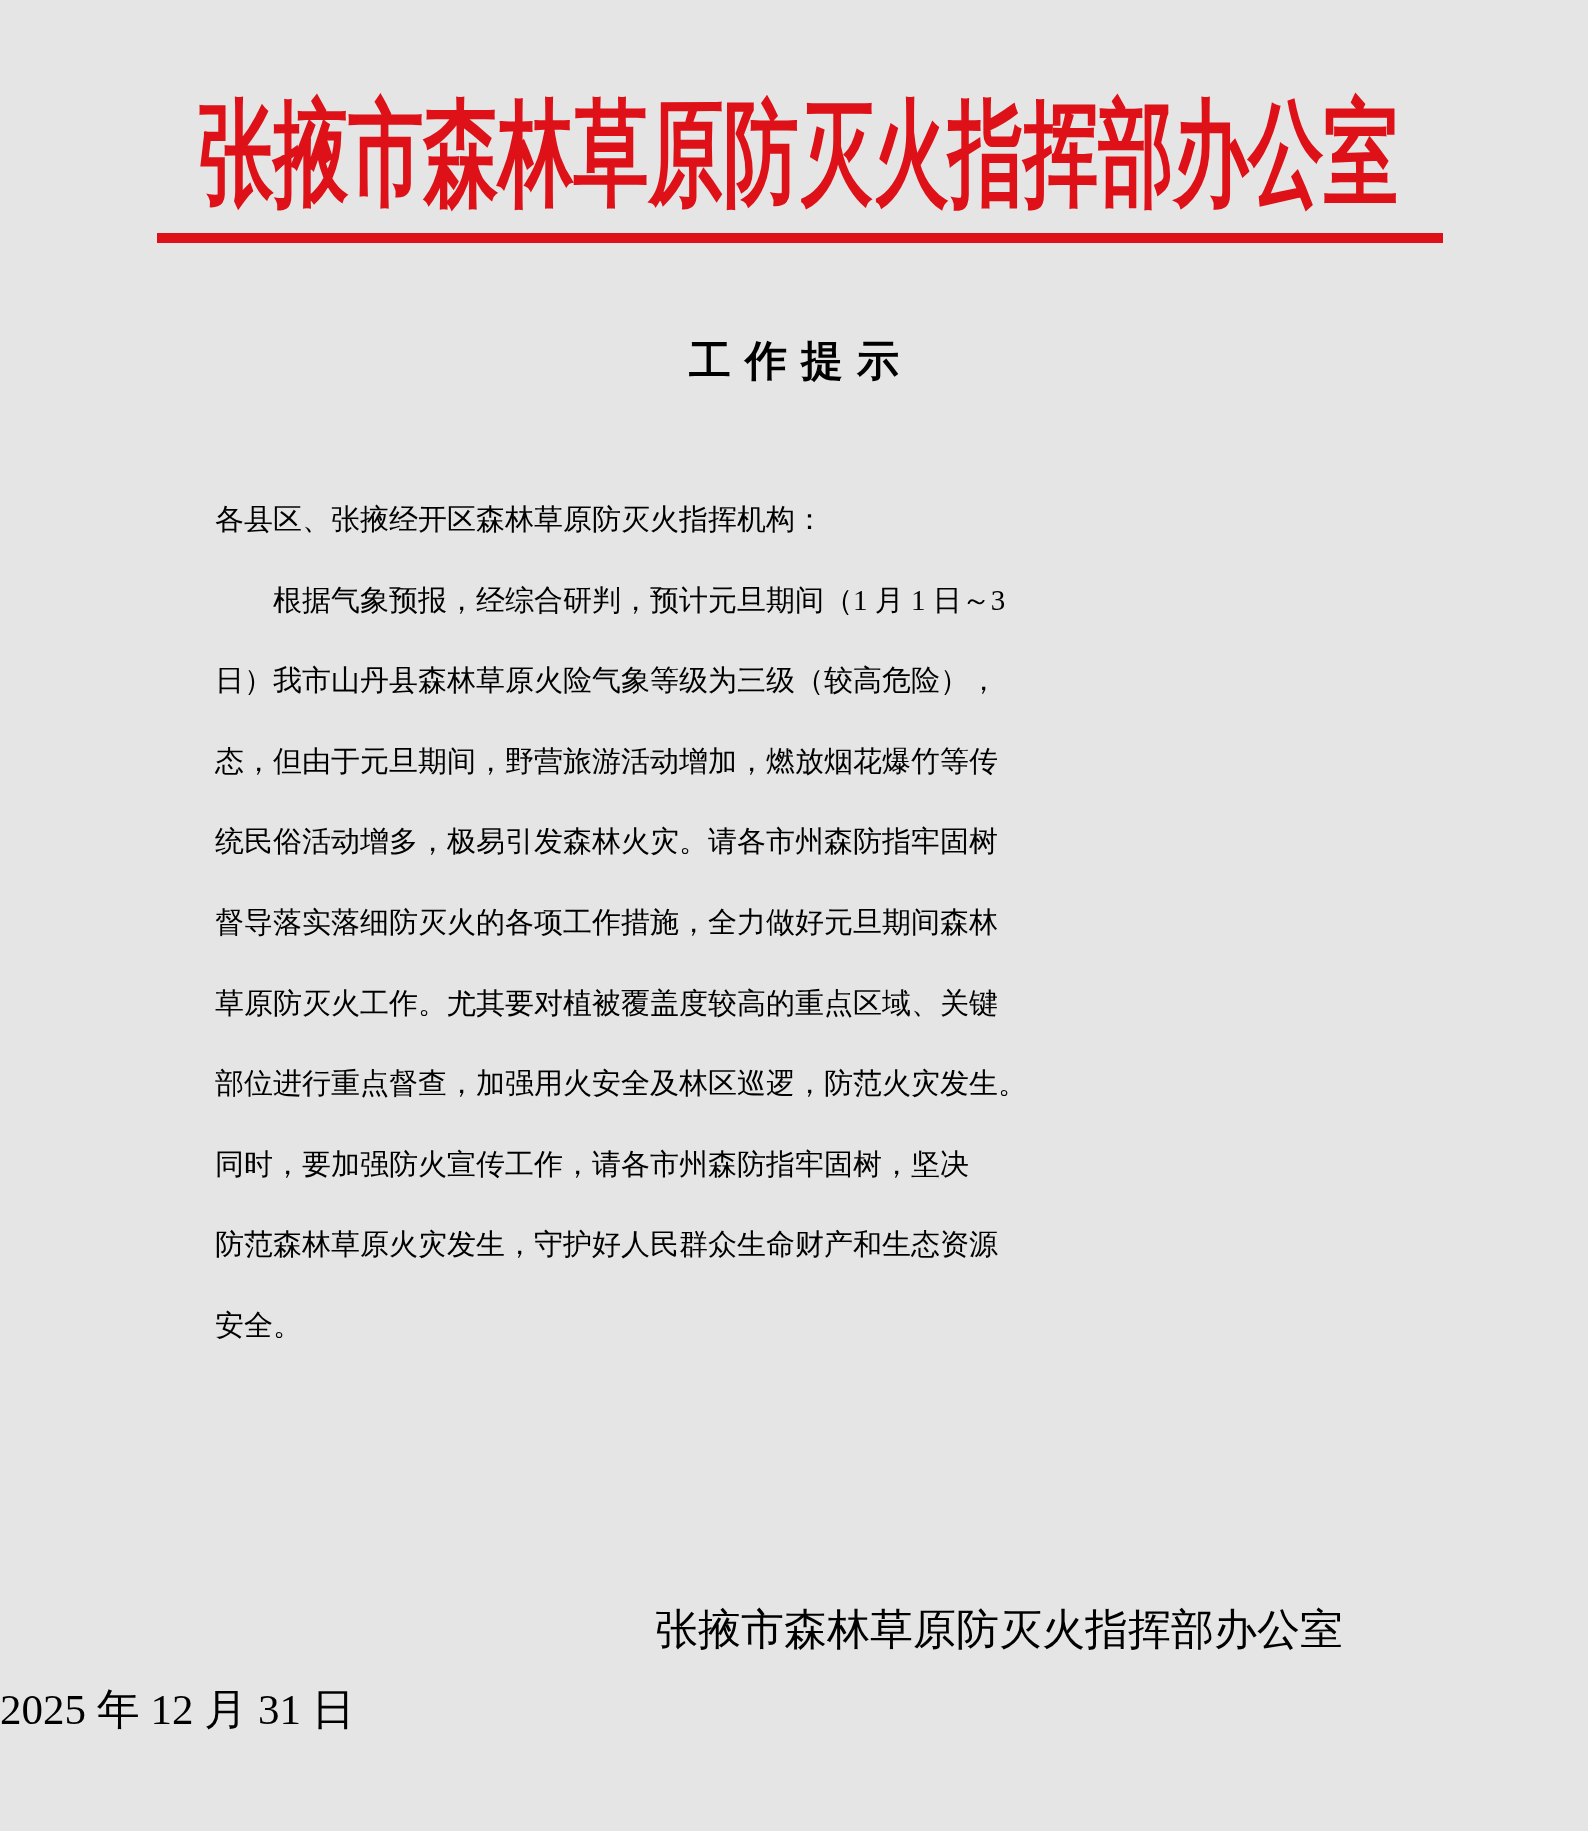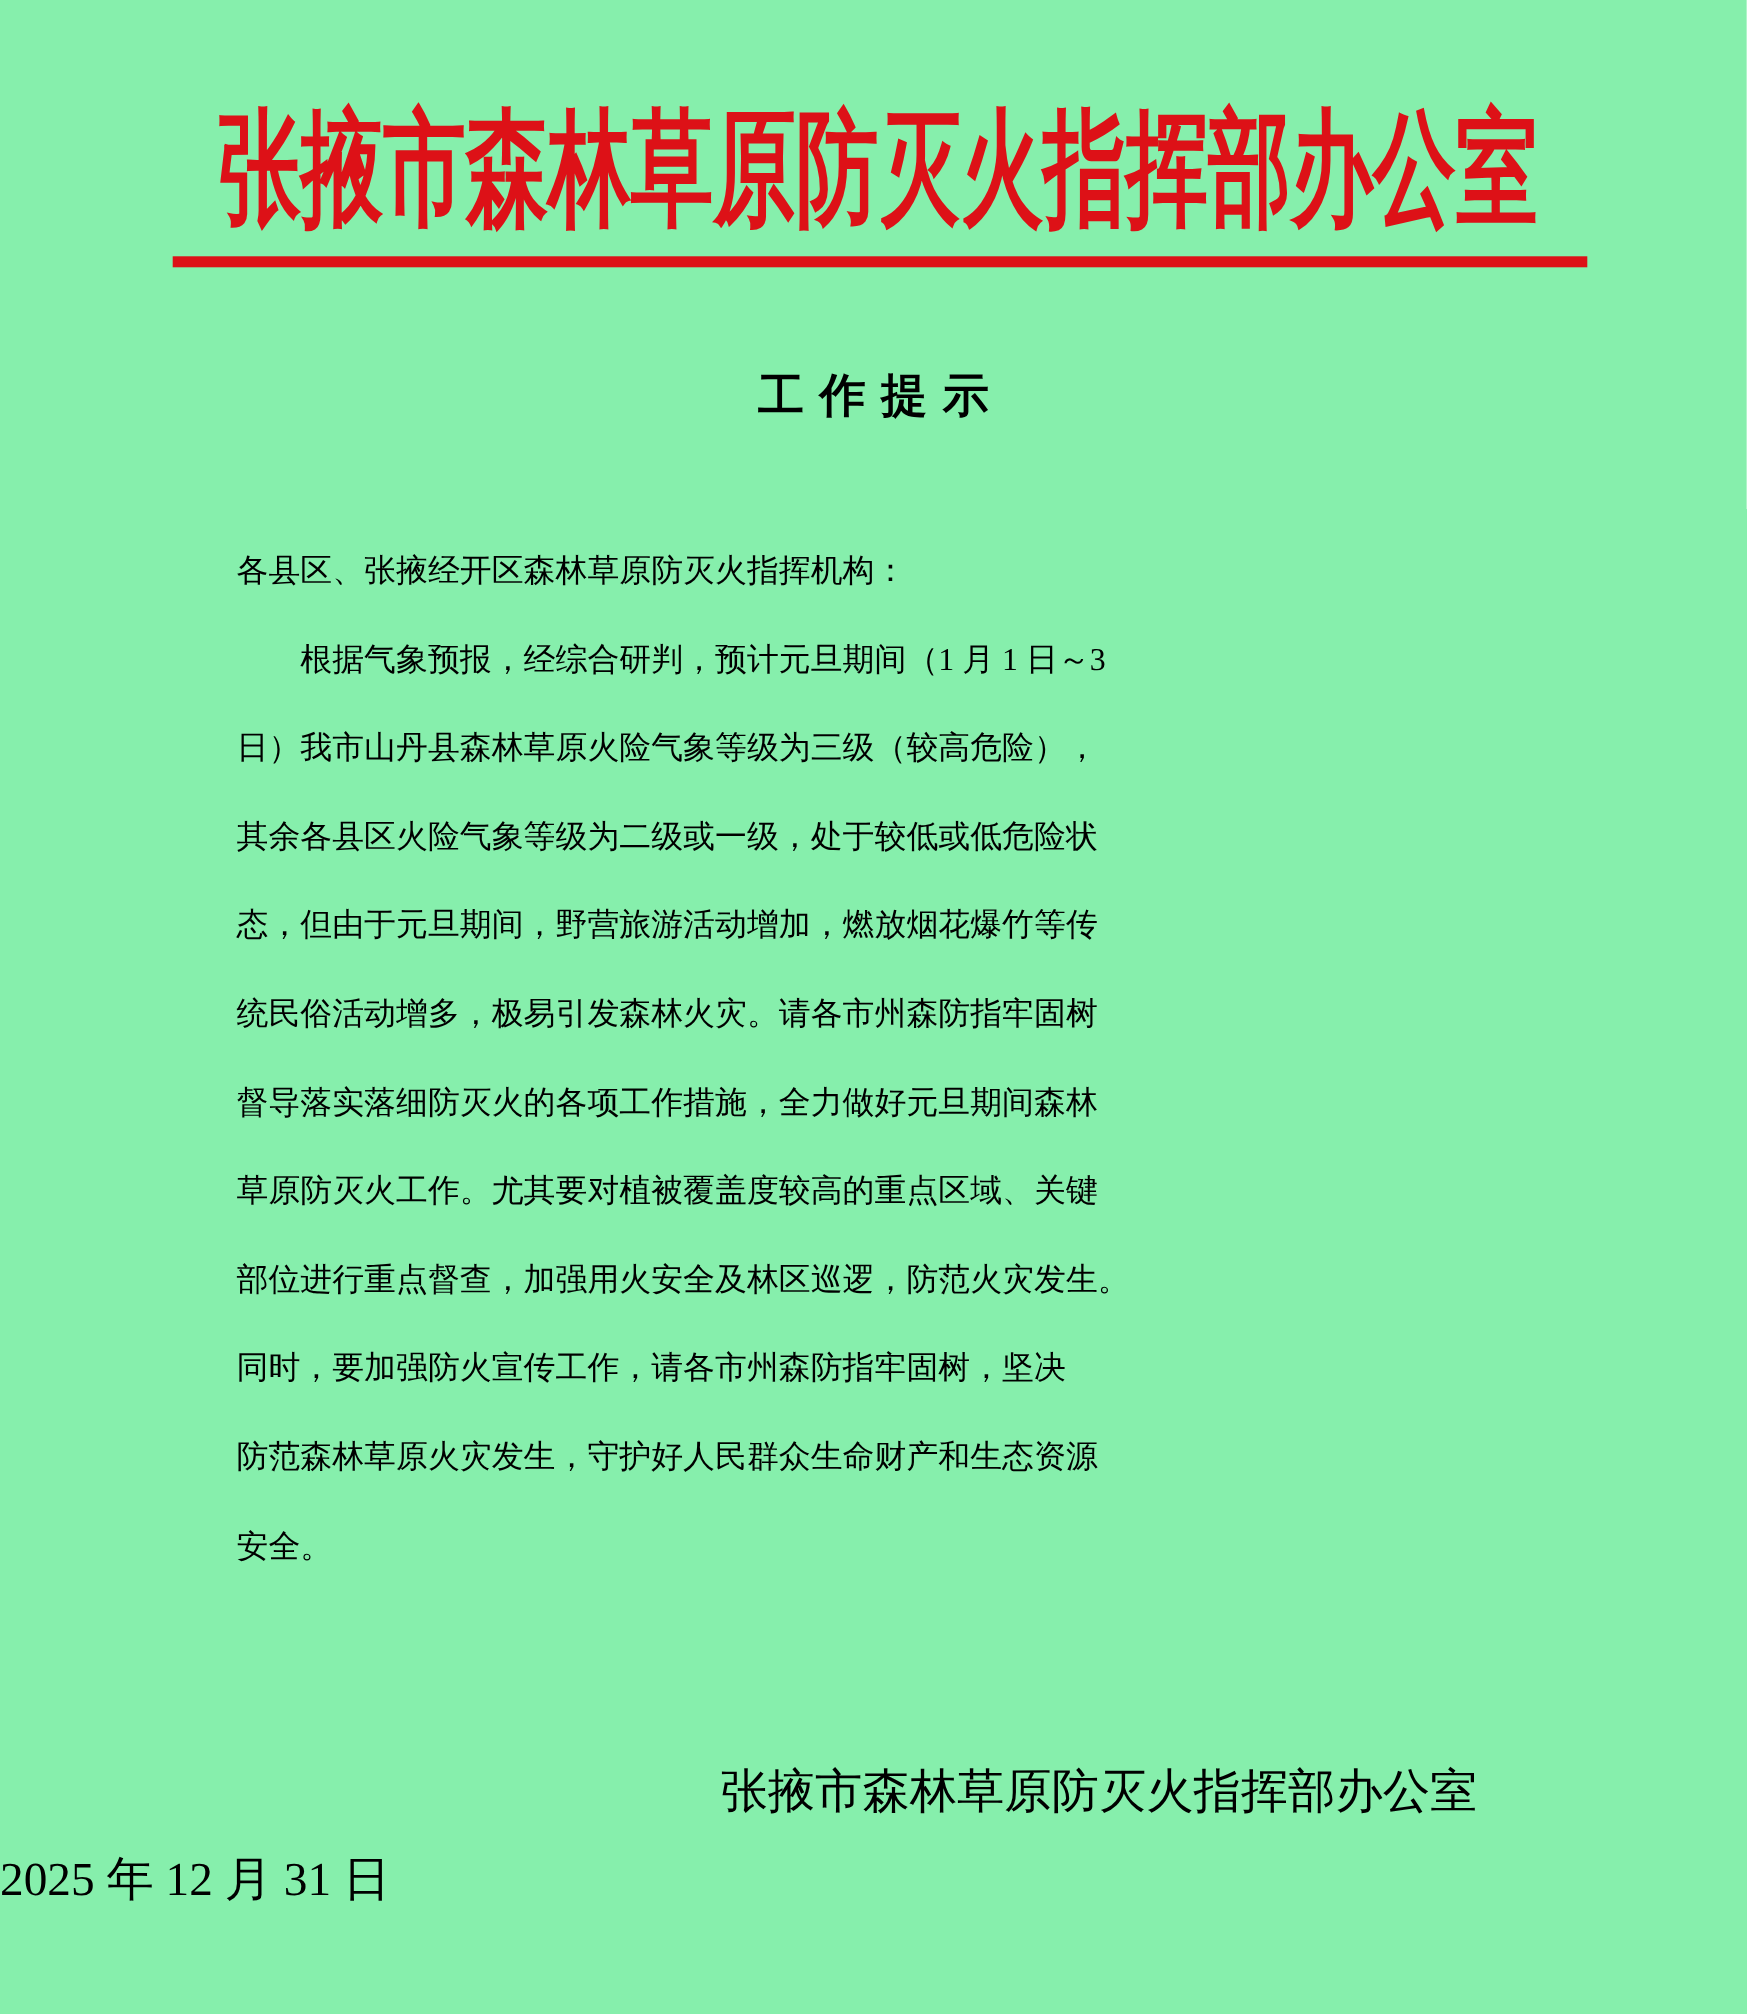--- a/index.html
+++ b/index.html
@@ -4,21 +4,21 @@
 <style>
   html, body {
     margin: 0;
     padding: 0;
     background: #ffffff;
   }
   .page {
     position: relative;
     width: 1588px;
     height: 1831px;
-    background: #86efac;
+    background: #e5e5e5;
     overflow: hidden;
     font-family: "Liberation Serif", "DejaVu Serif", serif;
     color: #000000;
   }
   
   .org-title {
     position: absolute;
     top: 100px;
     left: 0;
     width: 100%;
@@ -100,21 +100,20 @@
 
   <div class="red-rule"></div>
 
   <h1 class="doc-title">工作提示</h1>
 
   <div class="body-text">
     <div class="body-line">各县区、张掖经开区森林草原防灭火指挥机构：</div>
     <div>
         <div class="body-line">　　根据气象预报，经综合研判，预计元旦期间（1 月 1 日～3</div>
         <div class="body-line">日）我市山丹县森林草原火险气象等级为三级（较高危险），</div>
-        <div class="body-line">其余各县区火险气象等级为二级或一级，处于较低或低危险状</div>
         <div class="body-line">态，但由于元旦期间，野营旅游活动增加，燃放烟花爆竹等传</div>
         <div class="body-line">统民俗活动增多，极易引发森林火灾。请各市州森防指牢固树</div>
         <div class="body-line">督导落实落细防灭火的各项工作措施，全力做好元旦期间森林</div>
         <div class="body-line">草原防灭火工作。尤其要对植被覆盖度较高的重点区域、关键</div>
         <div class="body-line">部位进行重点督查，加强用火安全及林区巡逻，防范火灾发生。</div>
         <div class="body-line">同时，要加强防火宣传工作，请各市州森防指牢固树，坚决</div>
         <div class="body-line">防范森林草原火灾发生，守护好人民群众生命财产和生态资源</div>
         <div class="body-line">安全。</div>
       </div>
   </div>

